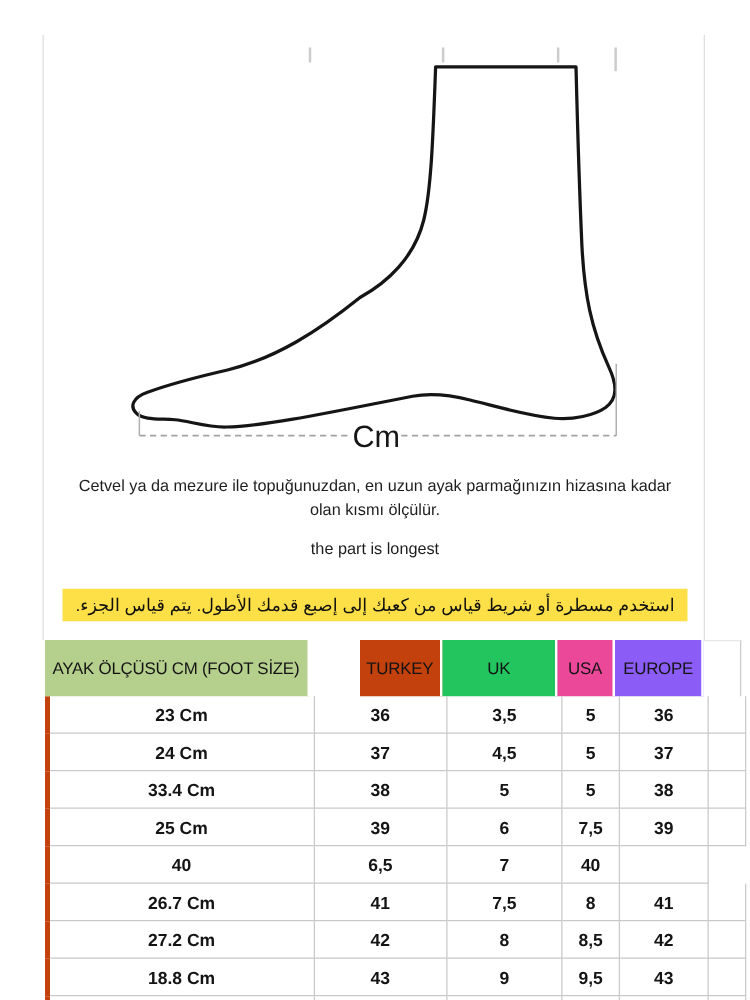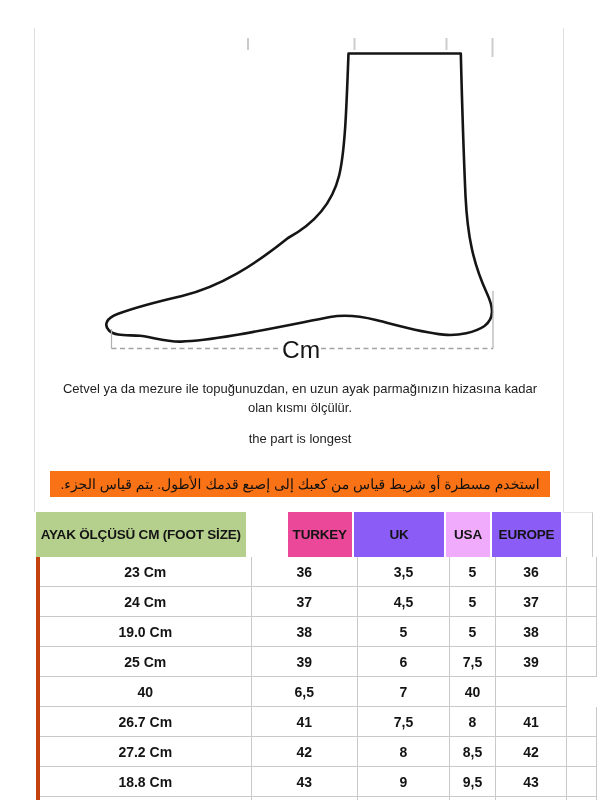--- a/index.html
+++ b/index.html
@@ -11,30 +11,30 @@
   .artifact-v { position:absolute; width:1px; background:#dedede; }
   
   .instr {
     position:absolute; left:0; width:600px; text-align:center;
     font-size:13px; line-height:18.5px; color:#1d1d1d;
   }
   .instr.turkish { top:380px; }
   .instr.english { top:430px; }
   .arabic-wrap { position:absolute; top:471px; left:0; width:600px; text-align:center; }
   .arabic-text {
-    display:inline-block; background:#f97316; color:#101010;
+    display:inline-block; background:#fde047; color:#101010;
     font-size:14px; line-height:20px; padding:3px 10px; direction:rtl;
   }
   
   .size-table { position:absolute; left:36px; top:512px; width:557px; }
   .grid-row { display:grid; grid-template-columns:211.5px 106.5px 92px 46px 71px 30px; }
   .thead { height:45px; }
   .th {
     box-sizing:border-box; display:flex; align-items:center; justify-content:center;
-    font-weight:bold; font-size:13.5px; color:#141414; letter-spacing:-0.2px;
+    font-weight:normal; font-size:13.5px; color:#141414; letter-spacing:-0.2px;
     border-right:2px solid #ffffff;
   }
   .th:last-child { border-right:1px solid #c9c9c9; border-top:1px solid #e6e6e6; }
   .tr { height:30px; border-left:4px solid #c2410c; box-sizing:border-box; }
   .td {
     box-sizing:border-box; display:flex; align-items:center; justify-content:center;
     font-weight:bold; font-size:14px; color:#141414;
     border-right:1px solid #c9c9c9; border-bottom:1px solid #c9c9c9;
   }
   .empty-row { height:9px; border-left:1px solid #c9c9c9; box-sizing:border-box; }
@@ -89,23 +89,23 @@
   <div class="instr english">
     <div>the part is longest</div>
   </div>
   <div class="arabic-wrap">
     <span class="arabic-text" dir="rtl">استخدم مسطرة أو شريط قياس من كعبك إلى إصبع قدمك الأطول.  يتم قياس الجزء.</span>
   </div>
 
   <div class="size-table">
     <div class="grid-row thead">
         <div class="th" style="background: rgb(181, 207, 141);">AYAK ÖLÇÜSÜ CM (FOOT SİZE)</div>
-        <div class="th" style="background: #ec4899; margin-left: 40px;">TURKEY</div>
-        <div class="th" style="background: #8b5cf6;">UK</div>
-        <div class="th" style="background: #f0abfc;">USA</div>
+        <div class="th" style="background: #c2410c; margin-left: 40px;">TURKEY</div>
+        <div class="th" style="background: #22c55e;">UK</div>
+        <div class="th" style="background: #ec4899;">USA</div>
         <div class="th" style="background: #8b5cf6;">EUROPE</div>
         <div class="th" style="background: rgb(255, 255, 255);"></div>
       </div>
     <div class="tbody">
         <div class="grid-row tr">
           <div class="td">23 Cm</div>
           <div class="td">36</div>
           <div class="td">3,5</div>
           <div class="td">5</div>
           <div class="td">36</div>
@@ -113,21 +113,21 @@
         </div>
         <div class="grid-row tr">
           <div class="td">24 Cm</div>
           <div class="td">37</div>
           <div class="td">4,5</div>
           <div class="td">5</div>
           <div class="td">37</div>
           <div class="td"></div>
         </div>
         <div class="grid-row tr">
-          <div class="td">19.0 Cm</div>
+          <div class="td">33.4 Cm</div>
           <div class="td">38</div>
           <div class="td">5</div>
           <div class="td">5</div>
           <div class="td">38</div>
           <div class="td"></div>
         </div>
         <div class="grid-row tr">
           <div class="td">25 Cm</div>
           <div class="td">39</div>
           <div class="td">6</div>

